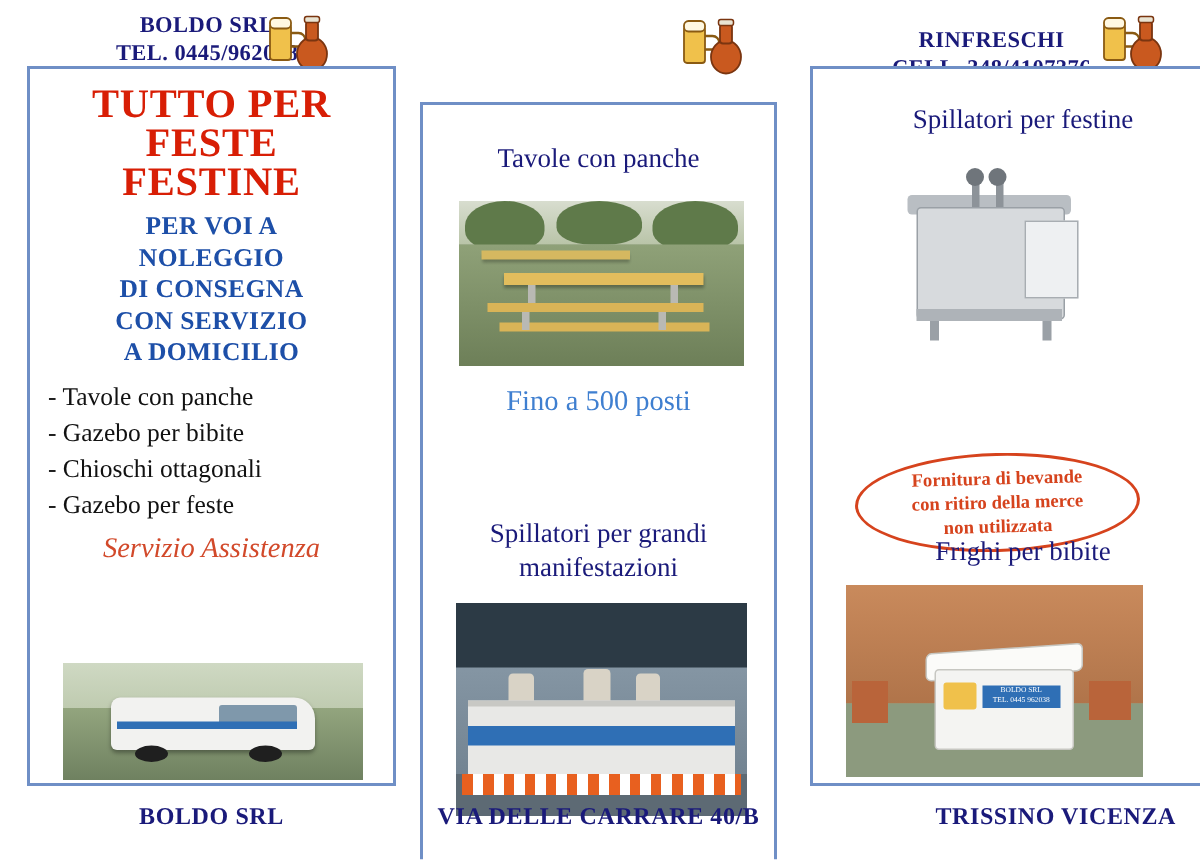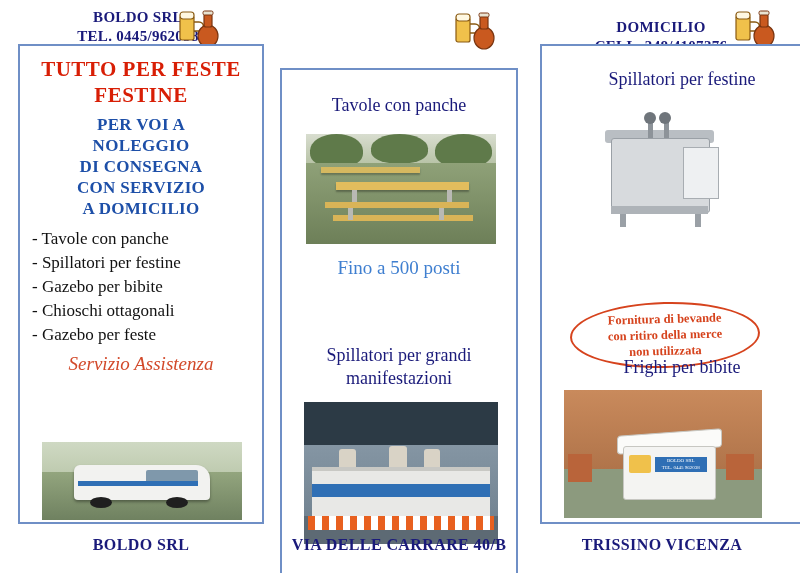--- a/index.html
+++ b/index.html
@@ -52,21 +52,21 @@
   .logo.l3 { left: 732px; top: 6px; }
   .logo svg { display:block; }
 
   
   .left-title {
     margin: 10px 6px 0 6px;
     text-align: center;
     color: #d81e05;
     font-family: "Liberation Serif", serif;
     font-weight: bold;
-    font-size: 21px;
+    font-size: 27px;
     line-height: 26px;
     letter-spacing: .5px;
   }
   .left-sub {
     margin: 6px 6px 0 6px;
     text-align: center;
     color: #1d4fa8;
     font-weight: bold;
     font-size: 17px;
     line-height: 21px;
@@ -178,34 +178,34 @@
     position: absolute;
     text-align: center;
     color: #1a1a7a;
     font-weight: bold;
     font-size: 16px;
     font-family: "Liberation Serif", serif;
     letter-spacing: .4px;
   }
   .footer.f1 { left: 18px;  top: 536px; width: 246px; }
   .footer.f2 { left: 280px; top: 536px; width: 238px; }
-  .footer.f3 { left: 540px; top: 536px; width: 244px; }
+  .footer.f3 { left: 540px; top: 536px; width: 244px; text-align: right; }
 </style>
 </head>
 <body>
 
 <div class="page">
 
   <div class="hdr left">
     <div>BOLDO SRL</div>
     <div>TEL. 0445/962038</div>
   </div>
 
   <div class="hdr right">
-    <div>DOMICILIO</div>
+    <div>RINFRESCHI</div>
     <div>CELL. 348/4107376</div>
   </div>
 
   <div class="logo l1">
     <svg width="48" height="42" viewBox="0 0 48 42">
       <rect x="4" y="10" width="14" height="24" rx="2" fill="#f0c14b" stroke="#8a5a12" stroke-width="1.2"></rect>
       <rect x="4" y="6" width="14" height="7" rx="3" fill="#fff8e2" stroke="#8a5a12" stroke-width="1.2"></rect>
       <path d="M18 16 h5 a4 4 0 0 1 0 9 h-5" fill="none" stroke="#8a5a12" stroke-width="1.6"></path>
       <ellipse cx="32" cy="30" rx="10" ry="11" fill="#c9591f" stroke="#7a3510" stroke-width="1.2"></ellipse>
       <rect x="28" y="8" width="8" height="13" rx="2" fill="#c9591f" stroke="#7a3510" stroke-width="1.2"></rect>
@@ -243,21 +243,20 @@
     <div class="left-sub">
       <div>PER VOI A</div>
       <div>NOLEGGIO</div>
       <div>DI CONSEGNA</div>
       <div>CON SERVIZIO</div>
       <div>A DOMICILIO</div>
     </div>
 
     <div class="left-list">
       <div>- Tavole con panche</div>
-      <div>- Spillatori per festine</div>
       <div>- Gazebo per bibite</div>
       <div>- Chioschi ottagonali</div>
       <div>- Gazebo per feste</div>
     </div>
 
     <div class="assist">Servizio Assistenza</div>
 
     <div class="photo" style="position:absolute; left:22px; top:396px; width:200px; height:78px;">
       <div class="van-sky"></div>
       <div class="van-grass"></div>

